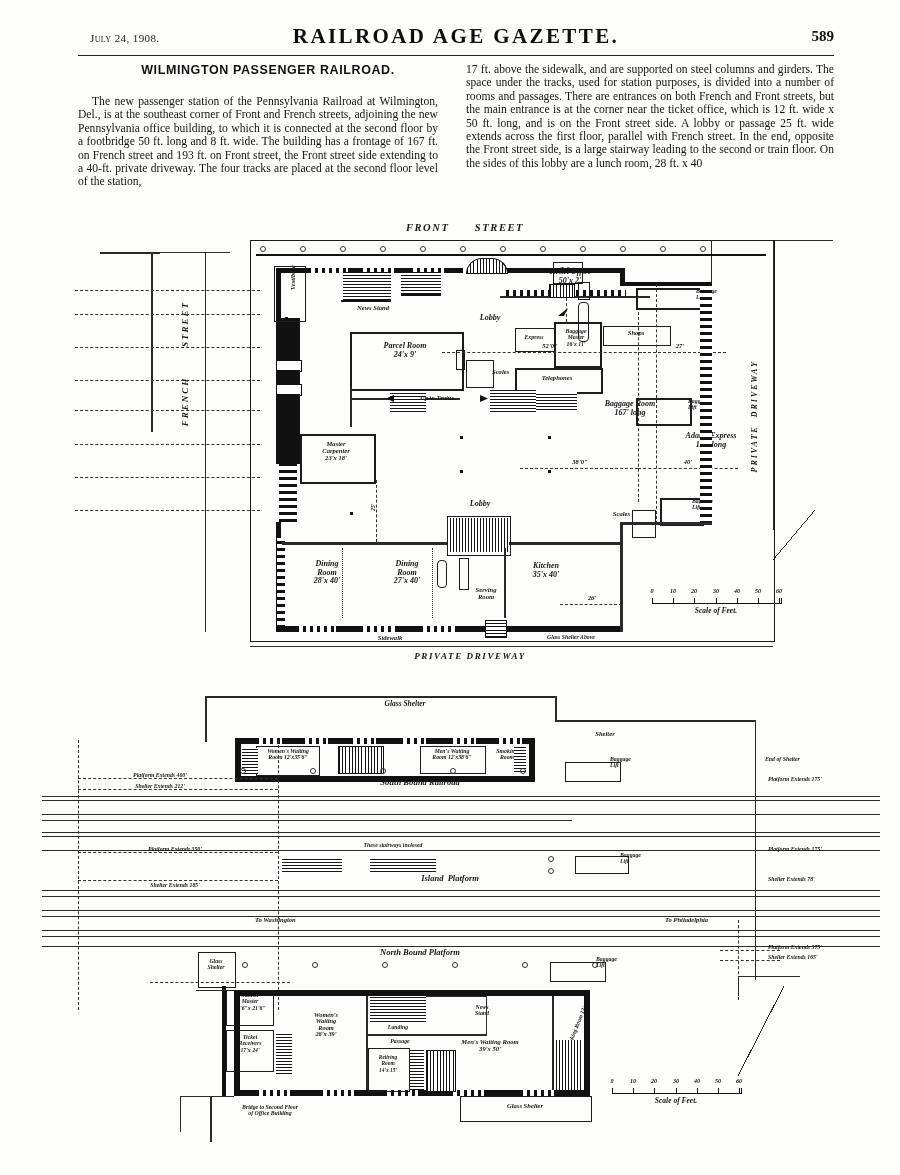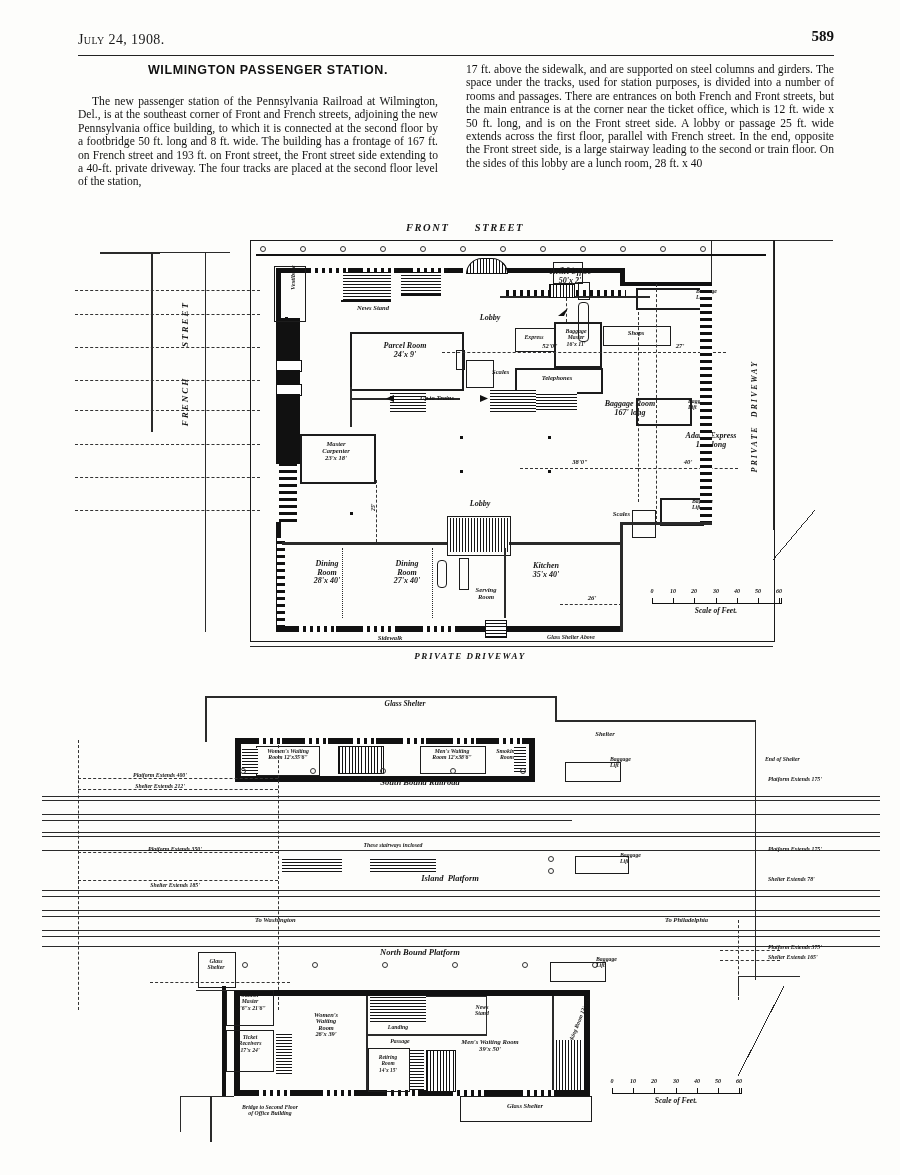--- a/index.html
+++ b/index.html
@@ -5,22 +5,22 @@
   html,body{margin:0;padding:0;background:#ffffff;}
   body{
     width:900px;height:1175px;position:relative;overflow:hidden;
     font-family:"Liberation Serif", serif;color:#111;
     background:#fdfdfb;
   }
   .page{position:absolute;inset:0;}
 
   
   .masthead{position:absolute;left:78px;top:24px;width:756px;height:34px;}
-  .mh-date{position:absolute;left:0;top:8px;font-family:"Liberation Serif",serif;
-           font-size:14px;font-variant:small-caps;letter-spacing:.4px;color:#1a1a1a;}
+  .mh-date{position:absolute;left:12px;top:8px;font-family:"Liberation Serif",serif;
+           font-size:11px;font-variant:small-caps;letter-spacing:.4px;color:#1a1a1a;}
   .mh-title{position:absolute;left:0;right:0;top:0;text-align:center;
             font-family:"Liberation Serif",serif;font-size:21px;font-weight:700;
             letter-spacing:2.4px;color:#0d0d0d;}
   .mh-page{position:absolute;right:0;top:4px;font-size:15px;font-weight:600;color:#111;}
   .mh-rule{position:absolute;left:0;right:0;top:31px;border-top:1px solid #222;}
 
   
   .art-title{position:absolute;left:78px;top:63px;width:380px;text-align:center;
              font-family:"Liberation Sans",sans-serif;font-size:12.5px;font-weight:700;
              letter-spacing:.6px;color:#101010;}
@@ -75,25 +75,26 @@
   .scalebar .cap2{position:absolute;top:18px;width:100%;text-align:center;font-size:7.5px;
                   font-style:italic;font-weight:700;font-family:"Liberation Serif",serif;}
 </style>
 </head>
 <body>
 
 <div class="page">
 
   <div class="masthead">
     <div class="mh-date">July 24, 1908.</div>
+    <div class="mh-title">RAILROAD AGE GAZETTE.</div>
     <div class="mh-page">589</div>
     <div class="mh-rule"></div>
   </div>
 
-  <div class="art-title">WILMINGTON PASSENGER STATION.</div>
+  <div class="art-title">WILMINGTON PASSENGER RAILROAD.</div>
   <div class="col left">
     <p>The new passenger station of the Pennsylvania Railroad at Wilmington, Del., is at the southeast corner of Front and French streets, adjoining the new Pennsylvania office building, to which it is connected at the second floor by a footbridge 50 ft. long and 8 ft. wide.  The building has a frontage of 167 ft. on French street and 193 ft. on Front street, the Front street side extending to a 40-ft. private driveway.  The four tracks are placed at the second floor level of the station,</p>
   </div>
   <div class="col right">
     <p>17 ft. above the sidewalk, and are supported on steel columns and girders.  The space under the tracks, used for station purposes, is divided into a number of rooms and passages. There are entrances on both French and Front streets, but the main entrance is at the corner near the ticket office, which is 12 ft. wide x 50 ft. long, and is on the Front street side. A lobby or passage 25 ft. wide extends across the first floor, parallel with French street.  In the end, opposite the Front street side, is a large stairway leading to the second or train floor.  On the sides of this lobby are a lunch room, 28 ft. x 40</p>
   </div>
 
   <div class="fig" style="left:60px;top:222px;width:790px;height:460px;">
 
     <div class="lbl big" style="left:315px;top:2px;width:180px;">FRONT      STREET</div>

